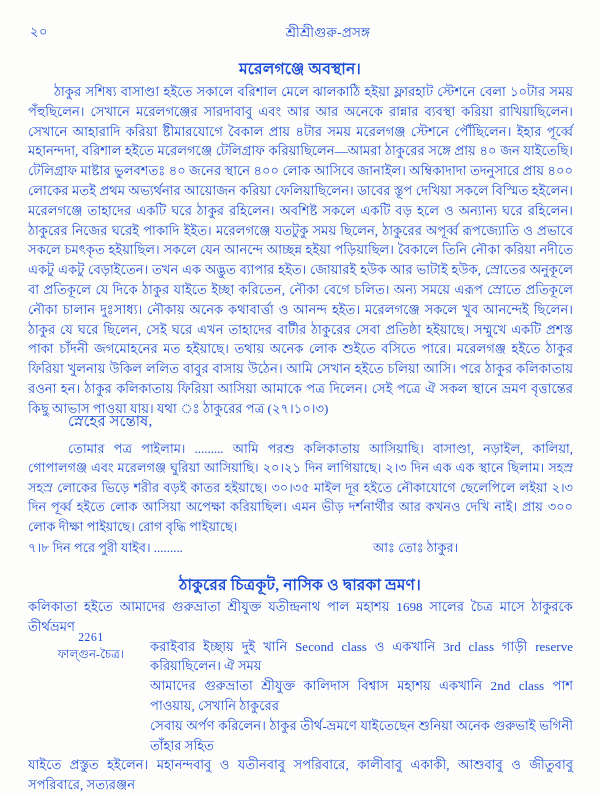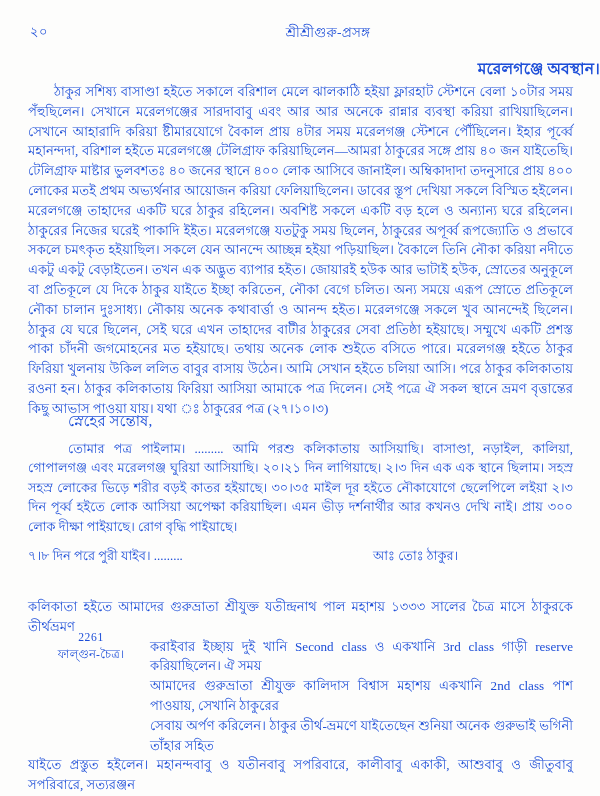--- a/index.html
+++ b/index.html
@@ -36,21 +36,21 @@
     left: 0;
     top: 0;
     width: 600px;
     text-align: center;
     font-size: 13.5px;
     letter-spacing: .2px;
     padding-left: 28px;
   }
   
   .section-heading {
-    text-align: right;
+    text-align: center;
     font-size: 15.5px;
     font-weight: bold;
     letter-spacing: .2px;
   }
   #heading-1 {
     position: absolute;
     top: 57px;
     left: 0;
     width: 600px;
   }
@@ -89,21 +89,21 @@
     margin-bottom: 8px;
     font-size: 15px;
   }
   .letter-body {
     text-align: justify;
     text-indent: 40px;
   }
   .letter-signature-row {
     position: relative;
     height: 19px;
-    margin-top: 9px;
+    margin-top: 1px;
   }
   .letter-last-line {
     position: absolute;
     left: 0;
     top: 0;
   }
   .letter-signature {
     position: absolute;
     left: 345px;
     top: 0;
@@ -151,28 +151,29 @@
 
   <div class="letter">
     <div class="letter-salutation">স্নেহের সন্তোষ,</div>
     <div class="letter-body">তোমার পত্র পাইলাম। ......... আমি পরশু কলিকাতায় আসিয়াছি। বাসাণ্ডা, নড়াইল, কালিয়া, গোপালগঞ্জ এবং মরেলগঞ্জ ঘুরিয়া আসিয়াছি। ২০।২১ দিন লাগিয়াছে। ২।৩ দিন এক এক স্থানে ছিলাম। সহস্র সহস্র লোকের ভিড়ে শরীর বড়ই কাতর হইয়াছে। ৩০।৩৫ মাইল দূর হইতে নৌকাযোগে ছেলেপিলে লইয়া ২।৩ দিন পূর্ব্ব হইতে লোক আসিয়া অপেক্ষা করিয়াছিল। এমন ভীড় দর্শনার্থীর আর কখনও দেখি নাই। প্রায় ৩০০ লোক দীক্ষা পাইয়াছে। রোগ বৃদ্ধি পাইয়াছে।</div>
     <div class="letter-signature-row">
       <span class="letter-last-line">৭।৮ দিন পরে পুরী যাইব। .........</span>
       <span class="letter-signature">আঃ তোঃ ঠাকুর।</span>
     </div>
   </div>
 
+  <div id="heading-2" class="section-heading">ঠাকুরের চিত্রকূট, নাসিক ও দ্বারকা ভ্রমণ।</div>
 
   <div class="margin-note">
     <div class="note-line1">2261</div>
     <div class="note-line2">ফাল্গুন-চৈত্র।</div>
   </div>
 
   <div id="para-2" class="body-block">
-    <span class="line">কলিকাতা হইতে আমাদের গুরুভ্রাতা শ্রীযুক্ত যতীন্দ্রনাথ পাল মহাশয় ১৩৩৩ সালের চৈত্র মাসে ঠাকুরকে তীর্থভ্রমণ</span>
+    <span class="line">কলিকাতা হইতে আমাদের গুরুভ্রাতা শ্রীযুক্ত যতীন্দ্রনাথ পাল মহাশয় 1698 সালের চৈত্র মাসে ঠাকুরকে তীর্থভ্রমণ</span>
     <span class="line indent-right">করাইবার ইচ্ছায় দুই খানি Second class ও একখানি 3rd class গাড়ী reserve করিয়াছিলেন। ঐ সময়</span>
     <span class="line indent-right">আমাদের গুরুভ্রাতা শ্রীযুক্ত কালিদাস বিশ্বাস মহাশয় একখানি 2nd class পাশ পাওয়ায়, সেখানি ঠাকুরের</span>
     <span class="line indent-right">সেবায় অর্পণ করিলেন। ঠাকুর তীর্থ-ভ্রমণে যাইতেছেন শুনিয়া অনেক গুরুভাই ভগিনী তাঁহার সহিত</span>
     <span class="line">যাইতে প্রস্তুত হইলেন। মহানন্দবাবু ও যতীনবাবু সপরিবারে, কালীবাবু একাকী, আশুবাবু ও জীতুবাবু সপরিবারে, সত্যরঞ্জন</span>
     <span class="line">বাবুর স্ত্রী, প্রমিলা দিদি, নূতন দিদি (সুশীলা দিদি), গৌরাঙ্গ, উপেনবাবু, মনোরমা দিদি প্রভৃতি কলিকাতার ও অন্যান্য স্থানের</span>
 
   </div>
 
 </div>
 

